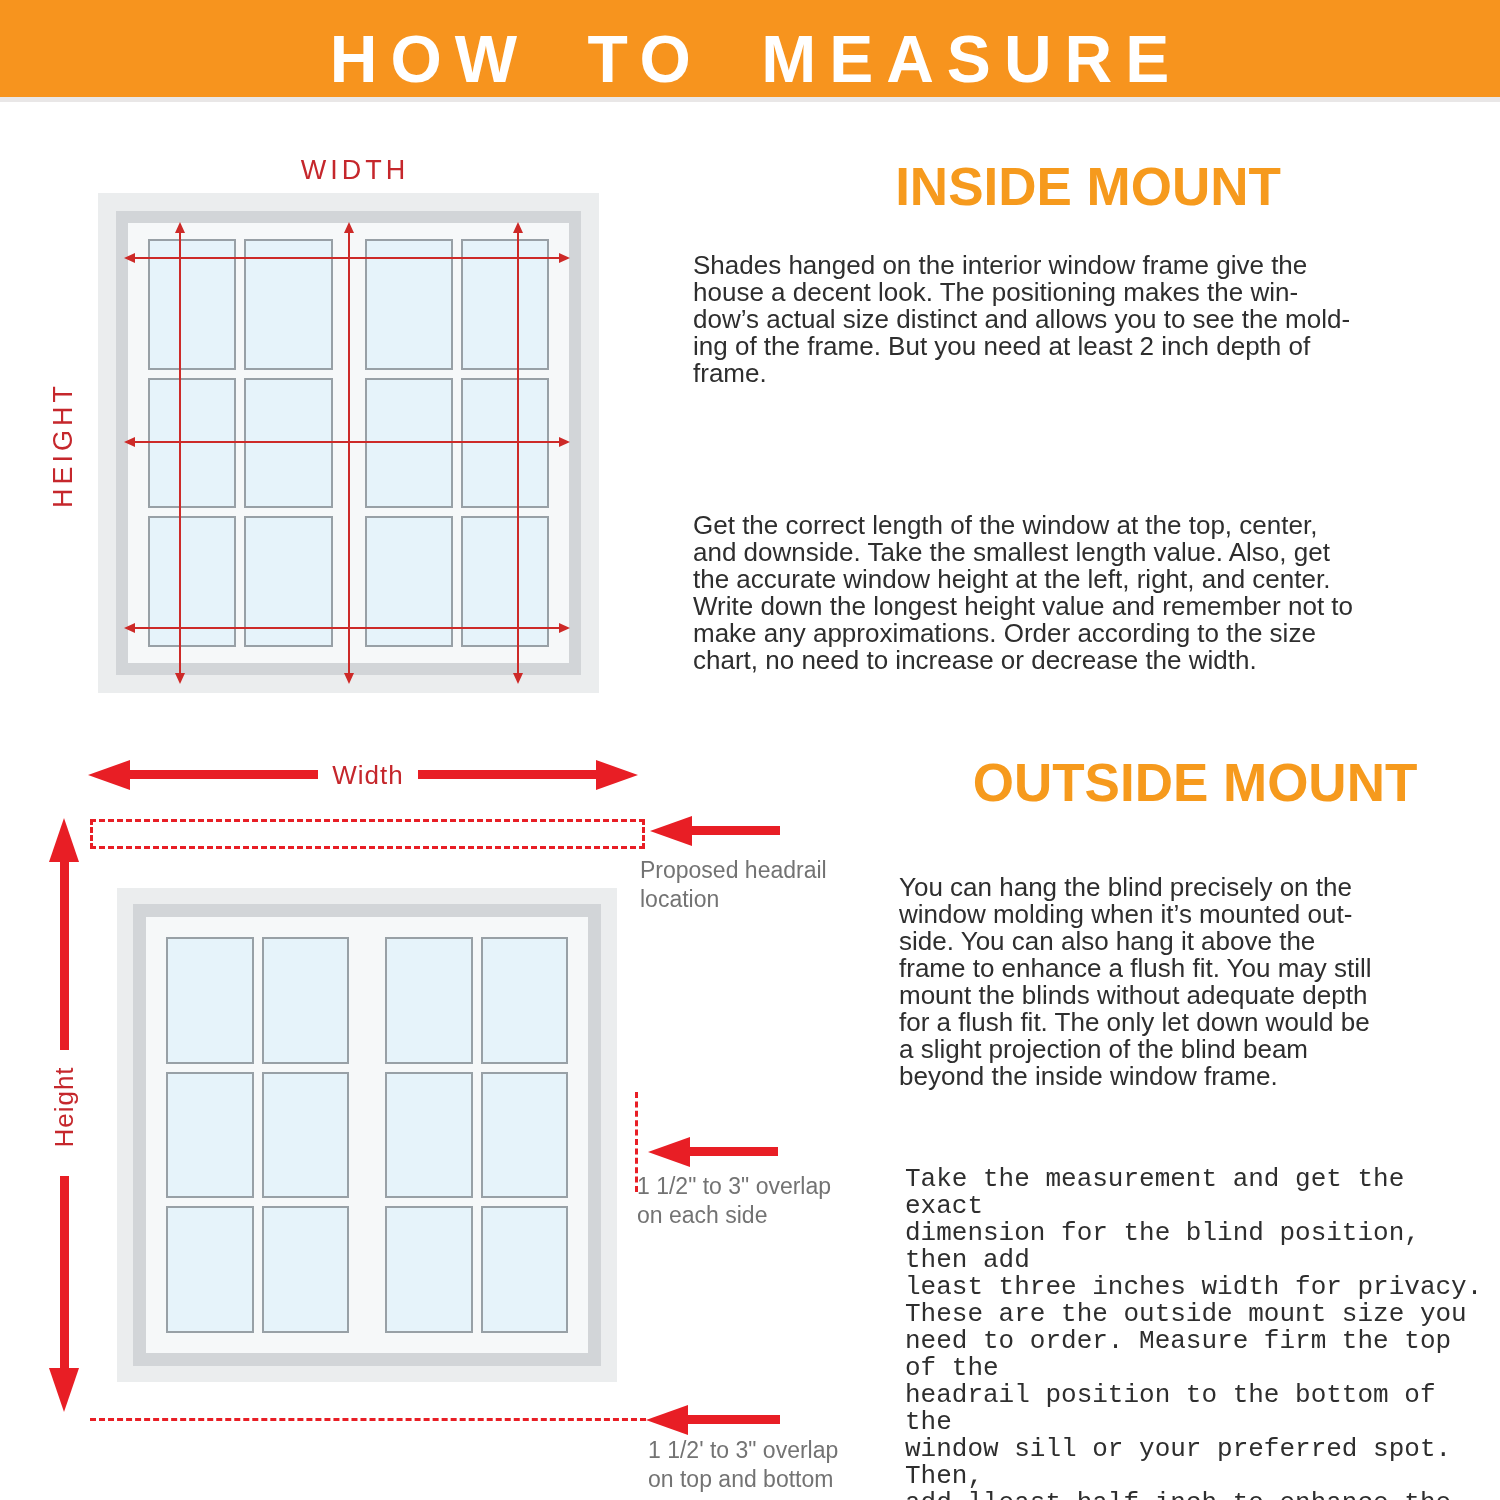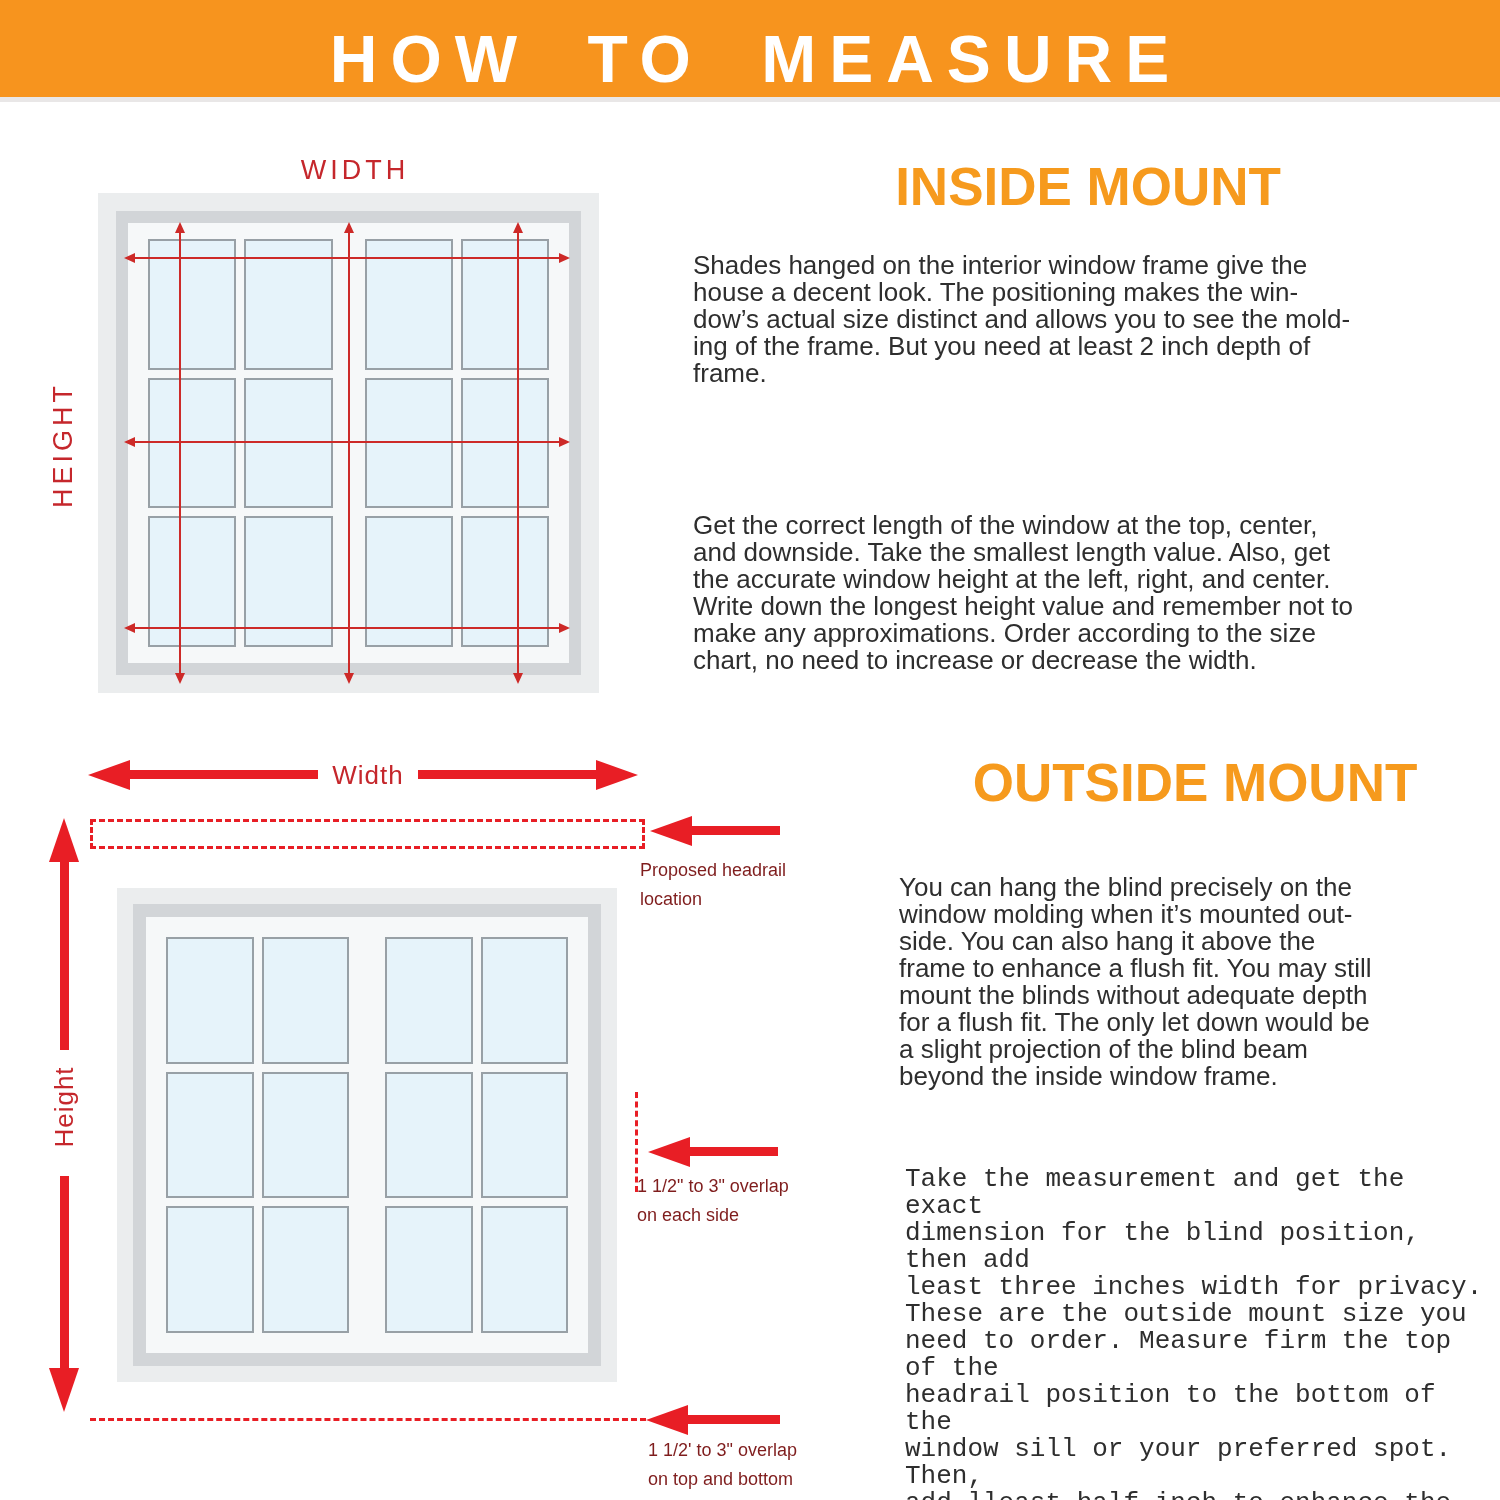--- a/index.html
+++ b/index.html
@@ -7,21 +7,21 @@
           font-family:"Liberation Sans", sans-serif;}
 
   
   .header{position:absolute;left:0;top:0;width:1500px;height:97px;background:#f7941e;}
   .header h1{margin:10px;height:97px;line-height:99px;text-align:center;color:#ffffff;
              font-size:66px;font-weight:bold;letter-spacing:13px;word-spacing:26px;padding-left:12px;}
   .header-strip{position:absolute;left:0;top:97px;width:1500px;height:5px;background:#e9e7e7;}
 
   
   .redlab{position:absolute;color:#c5272c;font-size:27px;letter-spacing:4px;text-align:center;}
-  .redsm{position:absolute;color:#7f1d1d;font-size:18px;line-height:29px;white-space:pre-line;}
+  .redsm{position:absolute;color:#737373;font-size:23px;line-height:29px;white-space:pre-line;}
   .mount-h{position:absolute;color:#f69a1d;font-weight:bold;font-size:53px;text-align:center;
            letter-spacing:0px;}
   .para{position:absolute;color:#2e2e2e;font-size:26px;line-height:27px;white-space:pre-line;}
 
   
   .win{position:absolute;background:#ebedee;padding:18px;box-sizing:border-box;}
   .w-bevel{background:#d2d5d8;padding:12px;height:100%;box-sizing:border-box;}
   .w-inner{background:#f6f8f9;padding:16px 20px;height:100%;box-sizing:border-box;}
   .panes{display:flex;height:100%;}
   .sash{flex:1;display:grid;grid-template-columns:1fr 1fr;grid-template-rows:1fr 1fr 1fr;gap:8px;}

